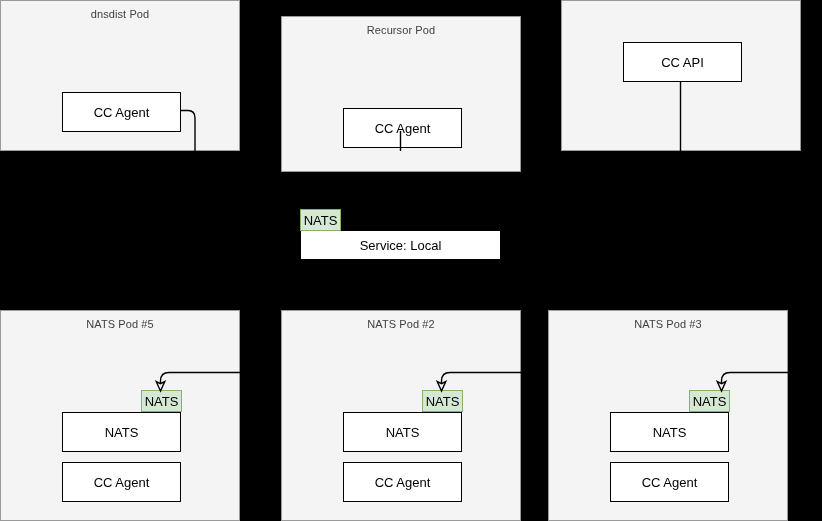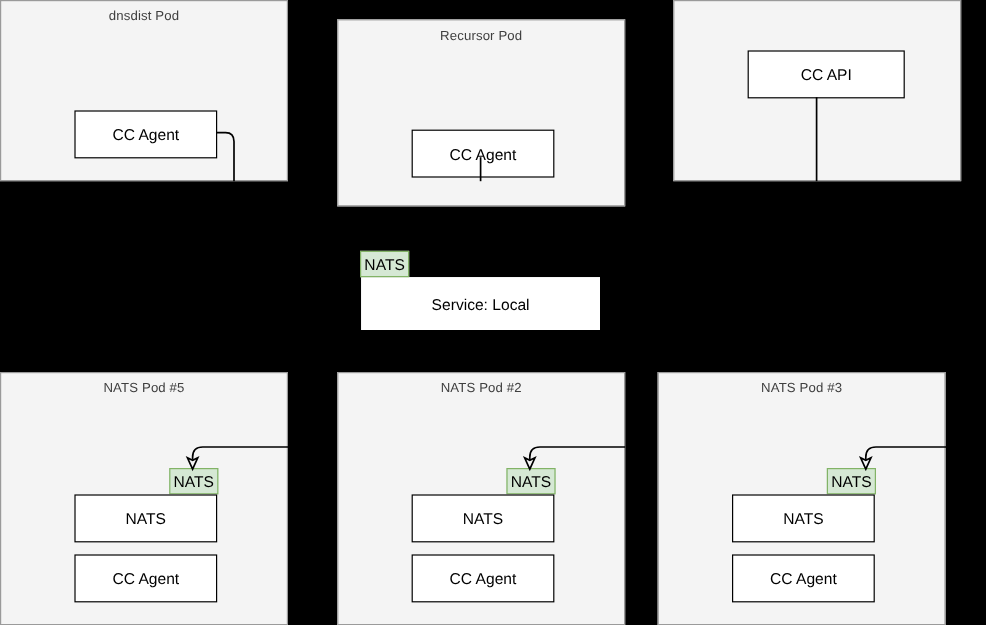--- a/index.html
+++ b/index.html
@@ -92,24 +92,24 @@
     <div class="pod-title">dnsdist Pod</div>
     <div class="node" style="left:61px; top:91px; width:119px; height:40px;">CC Agent</div>
   </div>
 
   <div class="pod" style="left:281px; top:16px; width:240px; height:156px;">
     <div class="pod-title">Recursor Pod</div>
     <div class="node" style="left:61px; top:91px; width:119px; height:40px;">CC Agent</div>
   </div>
 
   <div class="pod" style="left:561px; top:0px; width:240px; height:151px;">
-    <div class="node" style="left:61px; top:41px; width:131px; height:40px;">CC API</div>
+    <div class="node" style="left:61px; top:41px; width:119px; height:40px;">CC API</div>
   </div>
 
-  <div class="service-box" style="left:301px; top:231px; width:199px; height:44px;">Service: Local</div>
+  <div class="service-box" style="left:301px; top:231px; width:199px; height:28px;">Service: Local</div>
   <div class="badge" style="left:300px; top:209px; width:41px; height:22px;">NATS</div>
 
   <div class="pod" style="left:0px; top:310px; width:240px; height:211px;">
     <div class="pod-title">NATS Pod #5</div>
     <div class="badge" style="left:140px; top:79px; width:41px; height:22px;">NATS</div>
     <div class="node" style="left:61px; top:101px; width:119px; height:40px;">NATS</div>
     <div class="node" style="left:61px; top:151px; width:119px; height:40px;">CC Agent</div>
   </div>
 
   <div class="pod" style="left:281px; top:310px; width:240px; height:211px;">

